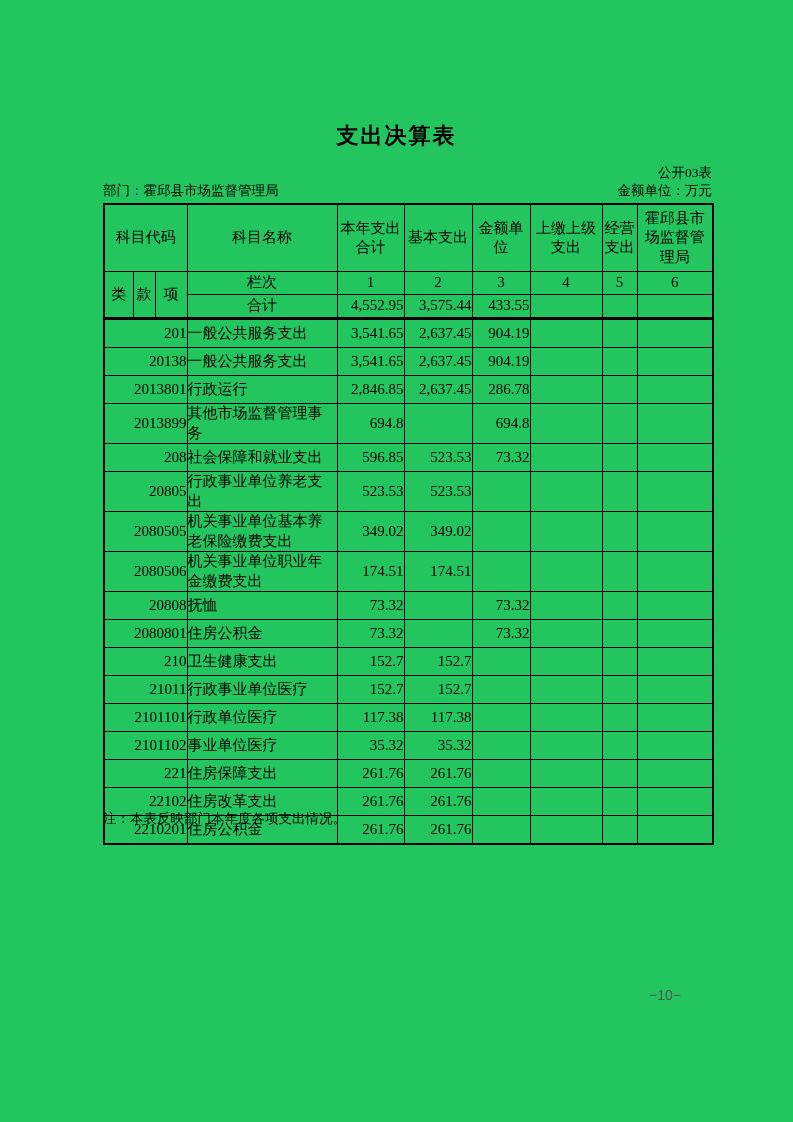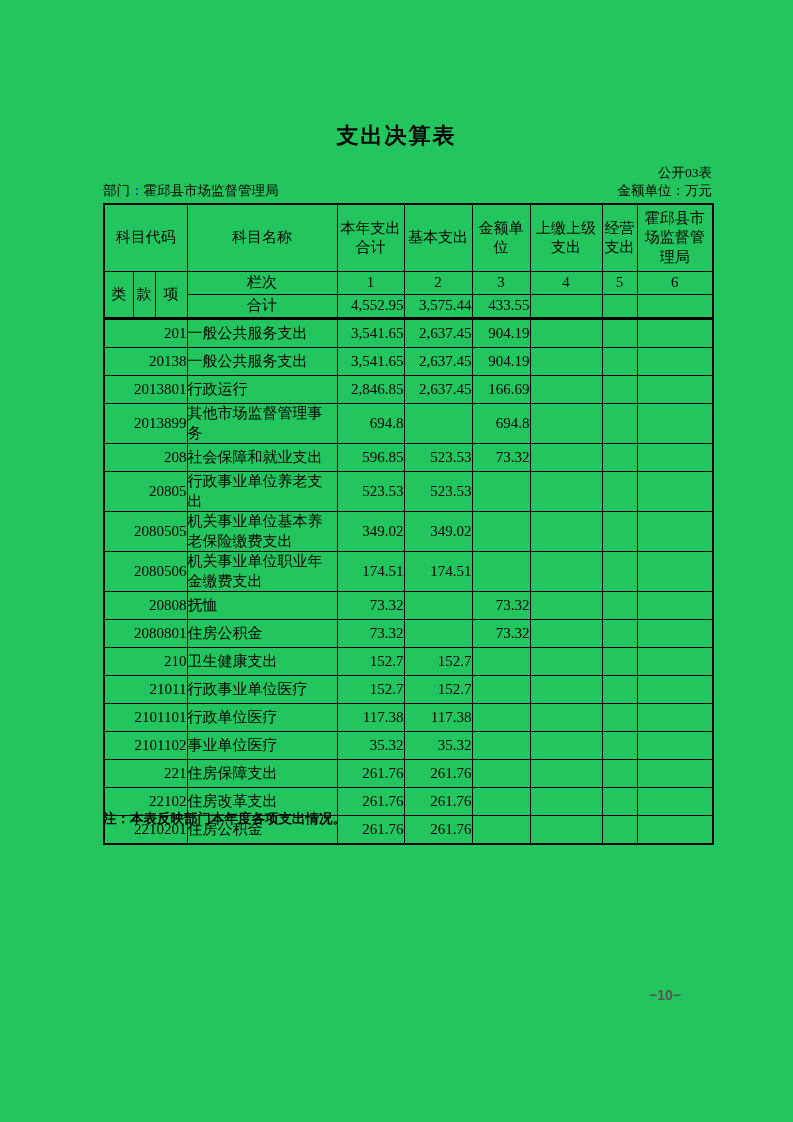--- a/index.html
+++ b/index.html
@@ -48,27 +48,25 @@
   tr.h3{border-bottom:3px solid #000;}
   tr.h3 th{text-align:center;}
   td.num{text-align:right;padding-right:3px;}
   td.bold{font-weight:bold;}
   tbody td{height:27px;}
   td.code{text-align:right;padding-left:2px;}
   td.name{text-align:left;padding-left:3px;padding-right:6px;}
   .note{
     position:absolute;top:810px;left:103px;
     font-size:13.5px;
-    font-weight:bold;
   }
   .page-number{
     position:absolute;top:987px;left:649px;
     font-size:14px;color:#555;
     font-family:"Liberation Sans","DejaVu Sans",sans-serif;
-    font-weight:bold;
   }
 </style>
 </head>
 <body>
 
 <div class="page">
 
   <h1 class="title">支出决算表</h1>
 
   <div class="table-code">公开03表</div>
@@ -147,21 +145,21 @@
     <td class="num"></td>
     <td class="num"></td>
     <td class="num"></td>
   </tr>
 
   <tr>
     <td colspan="3" class="code">2013801</td>
     <td class="name">行政运行</td>
     <td class="num">2,846.85</td>
     <td class="num">2,637.45</td>
-    <td class="num">166.69</td>
+    <td class="num">286.78</td>
     <td class="num"></td>
     <td class="num"></td>
     <td class="num"></td>
   </tr>
 
   <tr>
     <td colspan="3" class="code">2013899</td>
     <td class="name">其他市场监督管理事务</td>
     <td class="num">694.8</td>
     <td class="num"></td>

